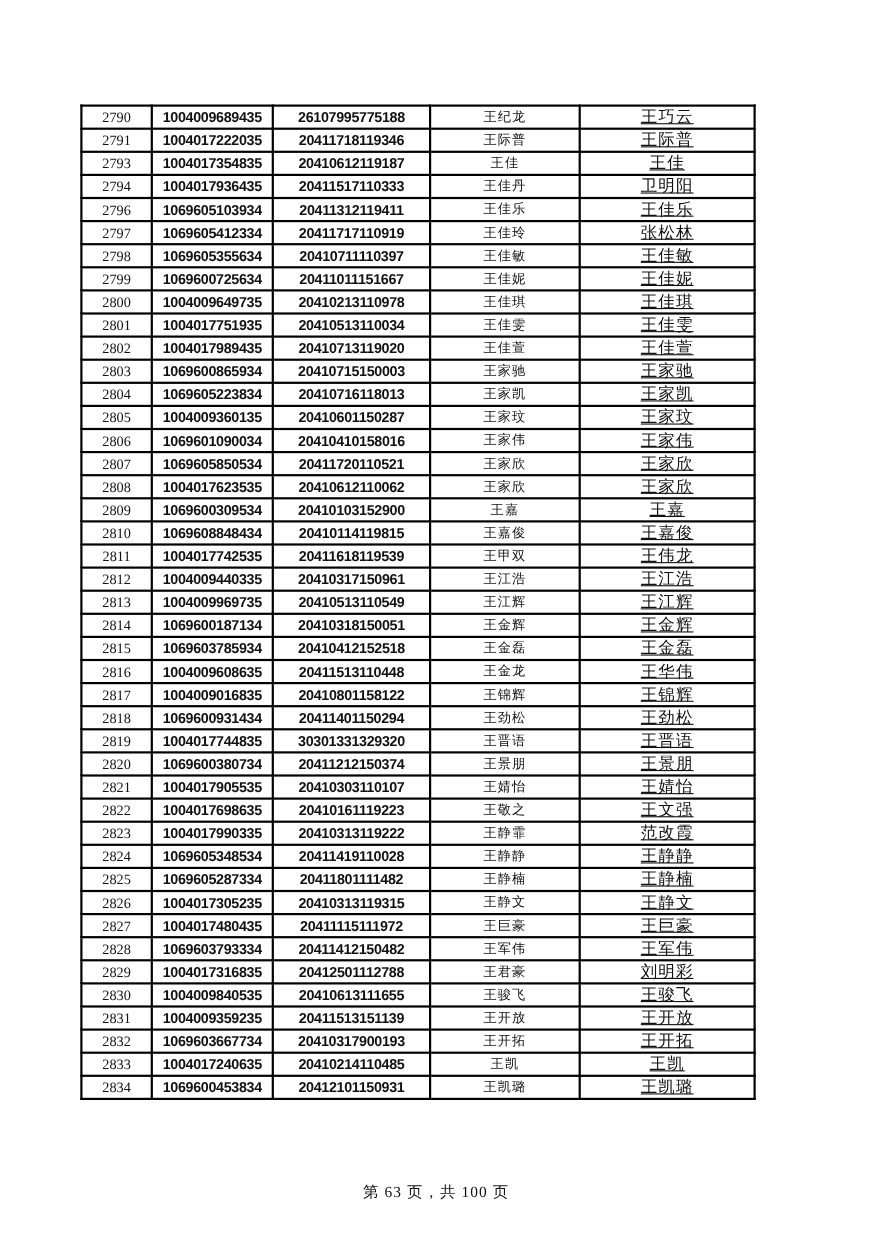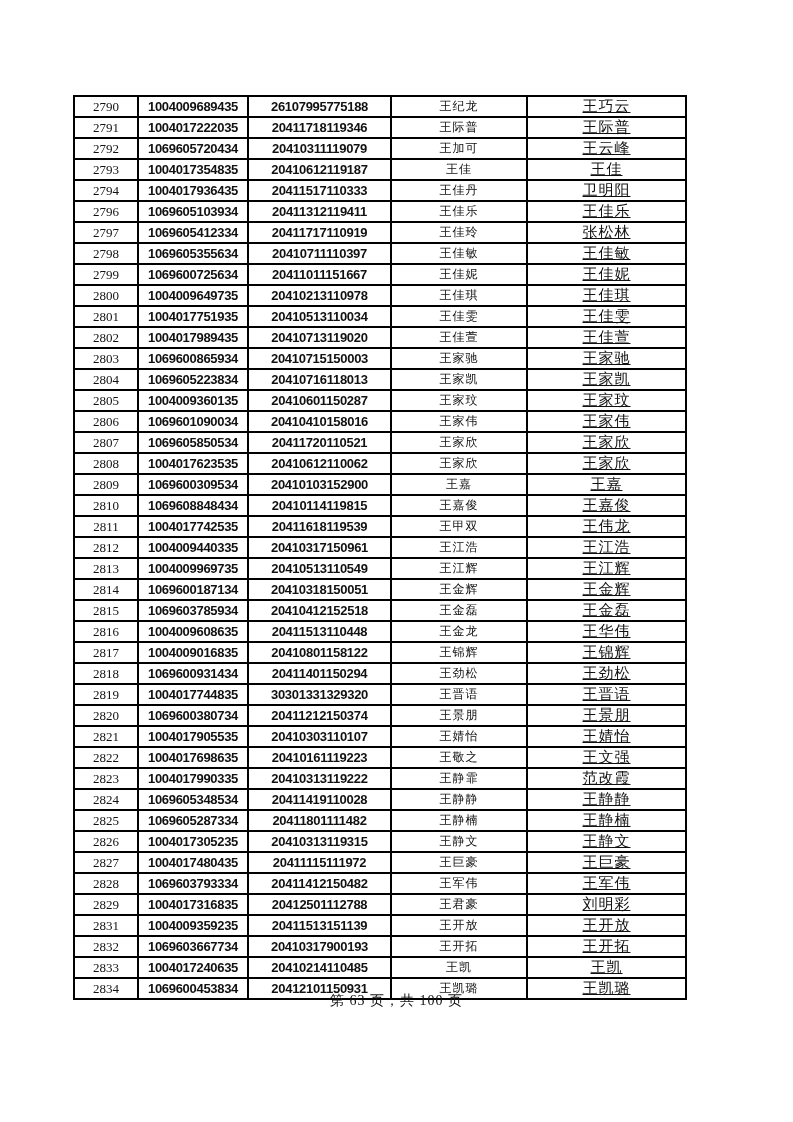--- a/index.html
+++ b/index.html
@@ -59,21 +59,21 @@
   td.c4 {
     font-family: "Liberation Serif", serif;
     font-size: 15px;
     letter-spacing: 1px;
     color: #1a1a1a;
     border-left-width: 1px;
     text-decoration: underline;
   }
   .footer {
     position: absolute;
-    left: 0; top: 992px;
+    left: 0; top: 1075px;
     width: 793px;
     text-align: center;
     font-family: "Liberation Serif", serif;
     font-size: 14px;
     color: #111111;
     letter-spacing: 1px;
   }
 </style>
 </head>
 <body>
@@ -97,27 +97,20 @@
           <td class="c4">王巧云</td>
         </tr>
         <tr>
           <td class="c0">2791</td>
           <td class="c1">1004017222035</td>
           <td class="c2">20411718119346</td>
           <td class="c3">王际普</td>
           <td class="c4">王际普</td>
         </tr>
         <tr>
-          <td class="c0">2792</td>
-          <td class="c1">1069605720434</td>
-          <td class="c2">20410311119079</td>
-          <td class="c3">王加可</td>
-          <td class="c4">王云峰</td>
-        </tr>
-        <tr>
           <td class="c0">2793</td>
           <td class="c1">1004017354835</td>
           <td class="c2">20410612119187</td>
           <td class="c3">王佳</td>
           <td class="c4">王佳</td>
         </tr>
         <tr>
           <td class="c0">2794</td>
           <td class="c1">1004017936435</td>
           <td class="c2">20411517110333</td>
@@ -354,20 +347,27 @@
           <td class="c2">20411412150482</td>
           <td class="c3">王军伟</td>
           <td class="c4">王军伟</td>
         </tr>
         <tr>
           <td class="c0">2829</td>
           <td class="c1">1004017316835</td>
           <td class="c2">20412501112788</td>
           <td class="c3">王君豪</td>
           <td class="c4">刘明彩</td>
+        </tr>
+        <tr>
+          <td class="c0">2830</td>
+          <td class="c1">1004009840535</td>
+          <td class="c2">20410613111655</td>
+          <td class="c3">王骏飞</td>
+          <td class="c4">王骏飞</td>
         </tr>
         <tr>
           <td class="c0">2831</td>
           <td class="c1">1004009359235</td>
           <td class="c2">20411513151139</td>
           <td class="c3">王开放</td>
           <td class="c4">王开放</td>
         </tr>
         <tr>
           <td class="c0">2832</td>

